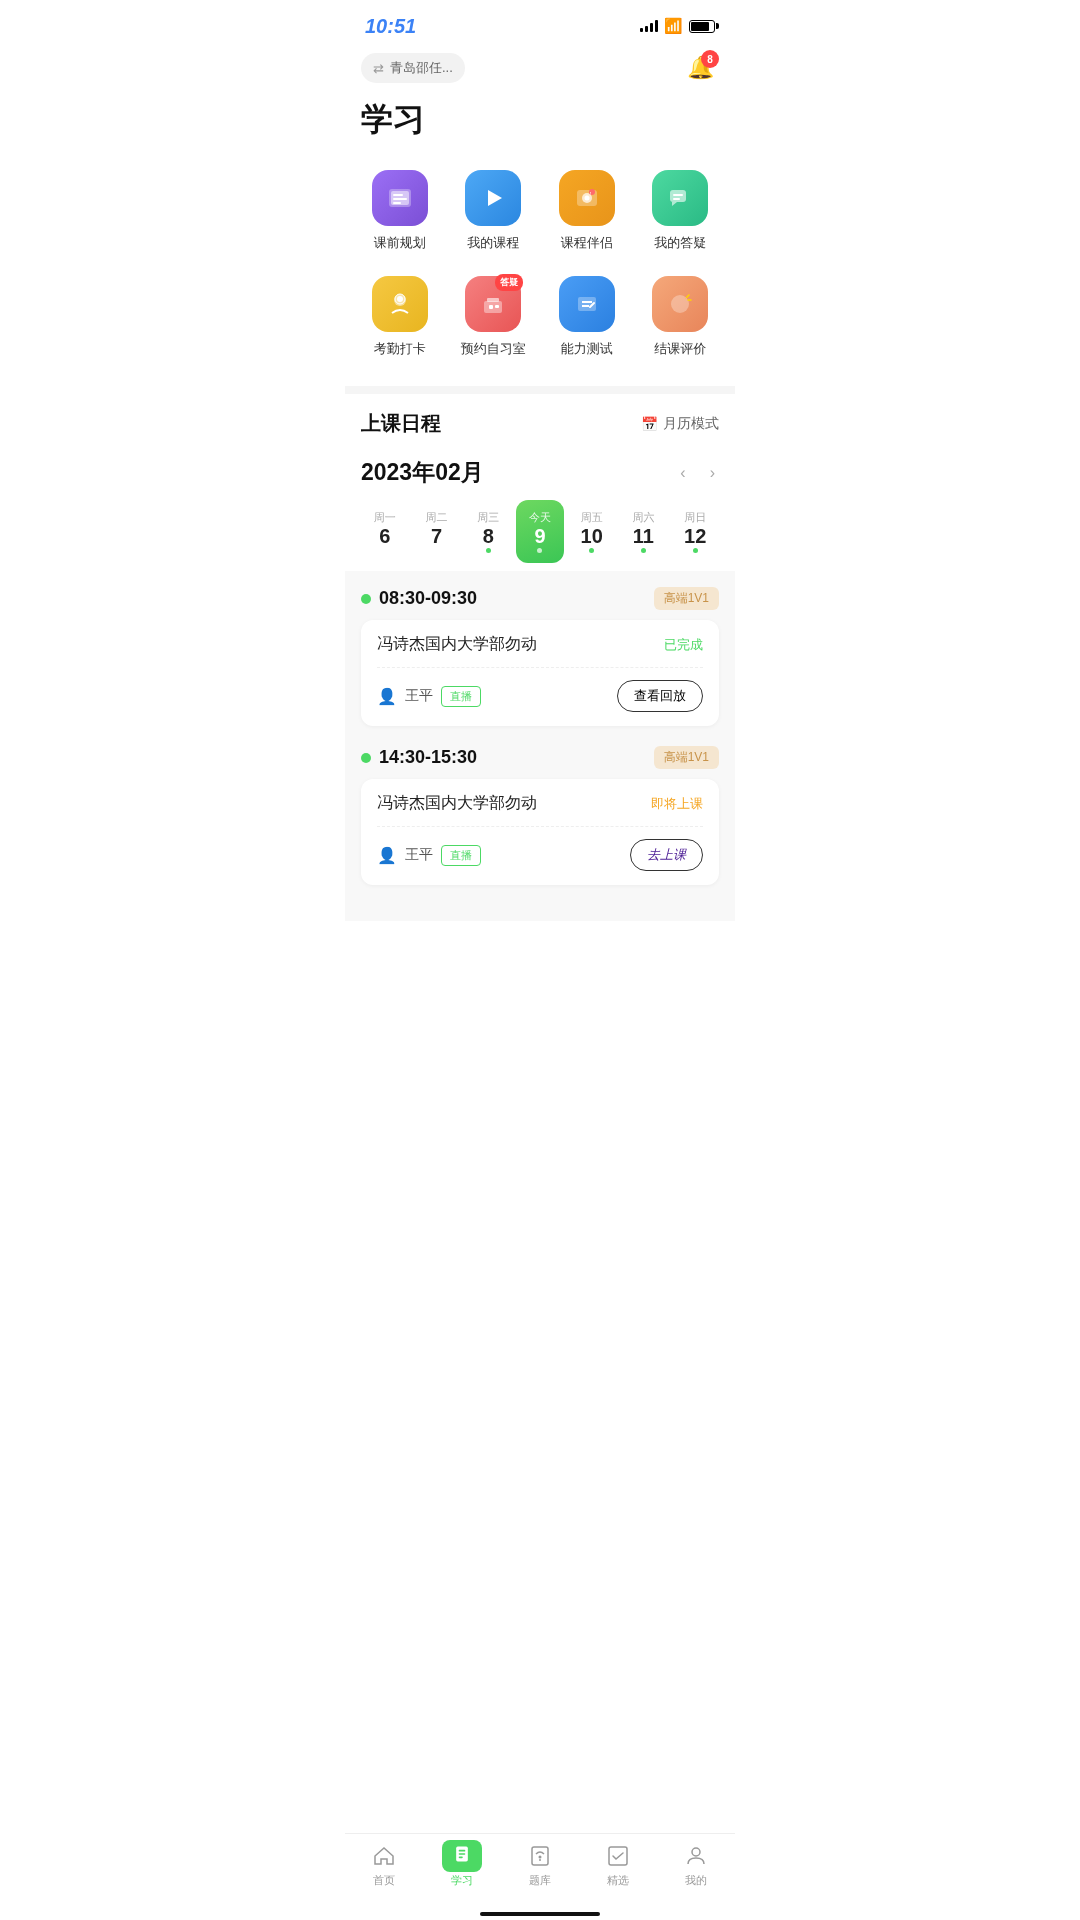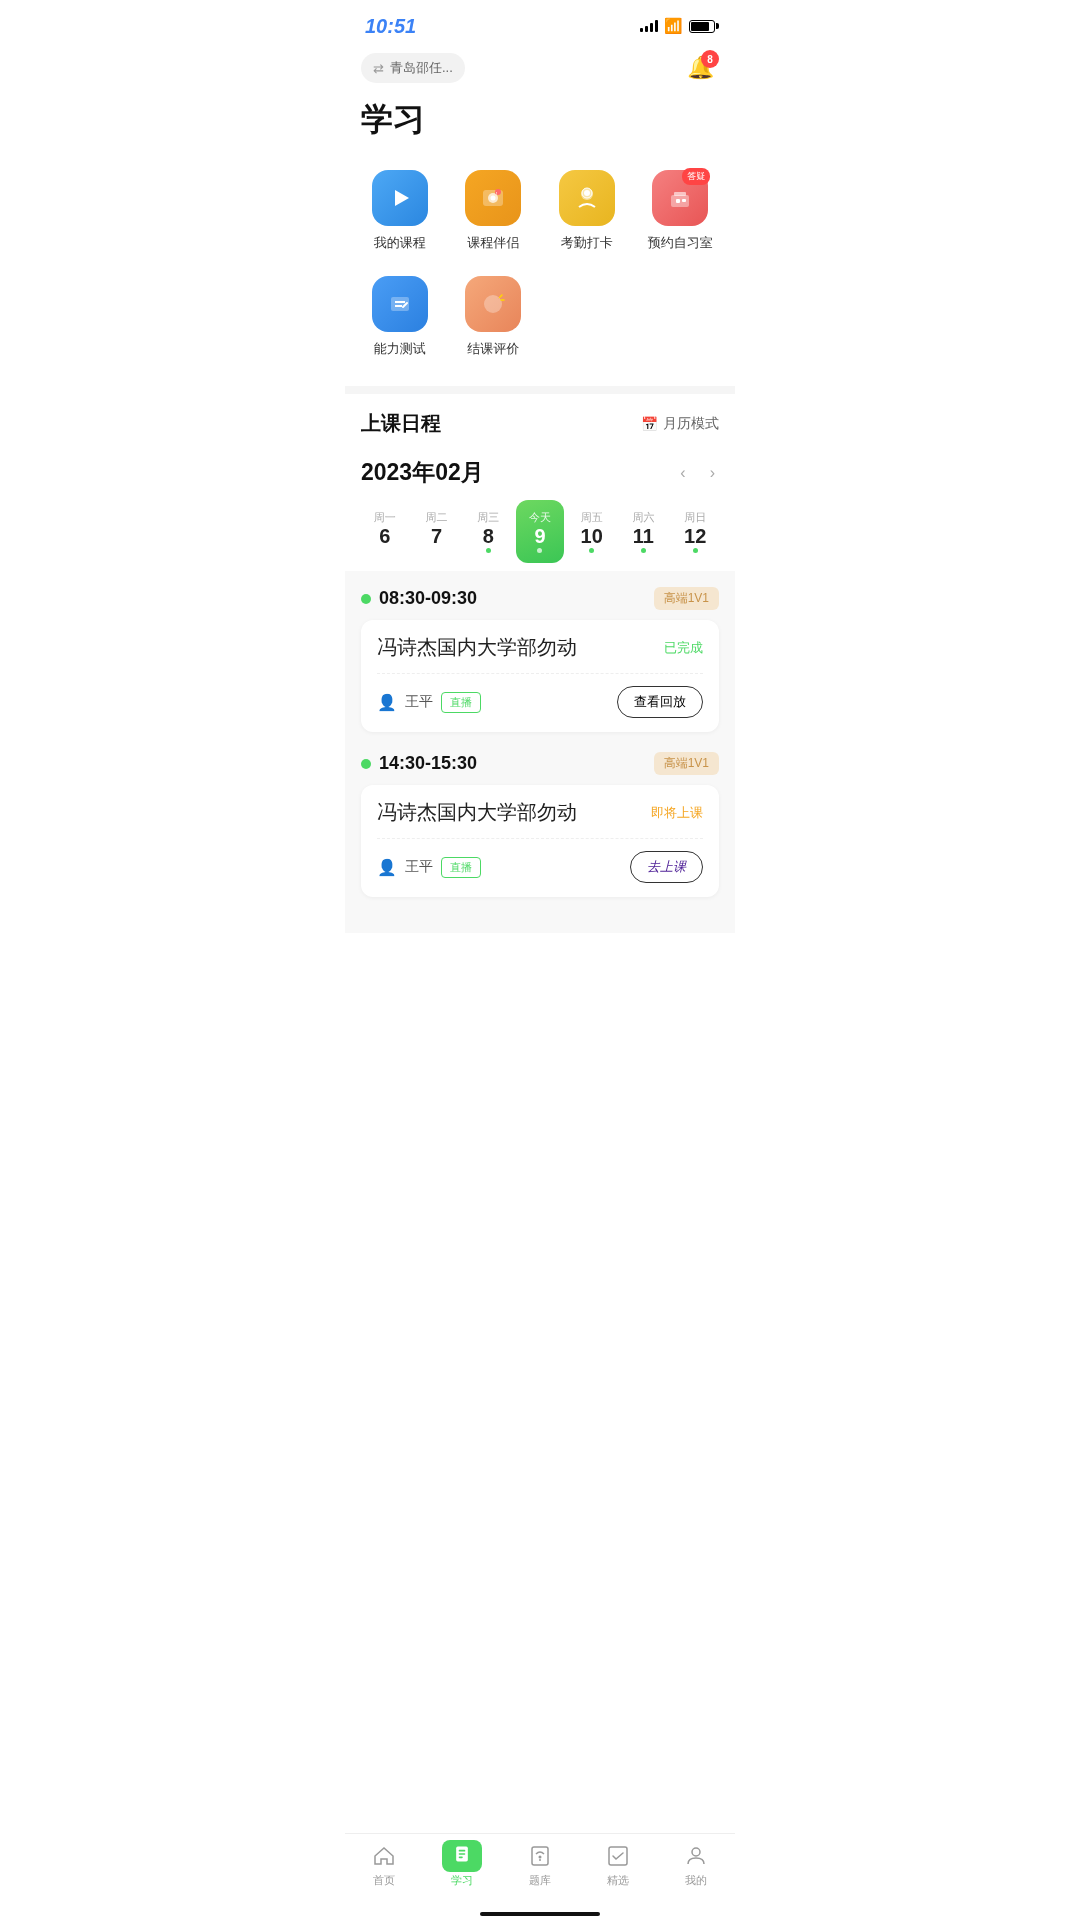--- a/index.html
+++ b/index.html
@@ -328,21 +328,21 @@
     }
     .course-card-top {
       display: flex;
       align-items: center;
       gap: 10px;
       padding-bottom: 12px;
       border-bottom: 1px dashed #eee;
       margin-bottom: 12px;
     }
     .course-name {
-      font-size: 20px;
+      font-size: 16px;
       font-weight: 500;
       color: #222;
       flex: 1;
     }
     .status-badge-complete {
       color: #4cd964;
       font-size: 13px;
       font-weight: 500;
     }
     .status-badge-upcoming {
@@ -482,60 +482,83 @@
       <span class="bell-icon">🔔</span>
       <div class="notification-badge">8</div>
     </div>
   </div>
 
   <div class="page-title">学习</div>
 
   <div class="menu-grid">
 
     <div class="menu-item">
+      <div class="menu-icon-wrapper icon-purple">
+        <svg class="menu-svg" viewBox="0 0 34 34" fill="none">
+          <rect x="6" y="8" width="22" height="18" rx="3" fill="rgba(255,255,255,0.3)"></rect>
+          <rect x="8" y="10" width="18" height="14" rx="2" fill="rgba(255,255,255,0.5)"></rect>
+          <rect x="10" y="13" width="10" height="2" rx="1" fill="white"></rect>
+          <rect x="10" y="17" width="14" height="2" rx="1" fill="white"></rect>
+          <rect x="10" y="21" width="8" height="2" rx="1" fill="white"></rect>
+        </svg>
+      </div>
+      <span class="menu-label">课前规划</span>
+    </div>
+    <div class="menu-item">
       <div class="menu-icon-wrapper icon-blue">
         <svg class="menu-svg" viewBox="0 0 34 34" fill="none">
           <polygon points="12,9 26,17 12,25" fill="white"></polygon>
         </svg>
       </div>
       <span class="menu-label">我的课程</span>
     </div>
     <div class="menu-item">
       <div class="menu-icon-wrapper icon-orange">
         <svg class="menu-svg" viewBox="0 0 34 34" fill="none">
           <rect x="7" y="9" width="20" height="16" rx="3" fill="rgba(255,255,255,0.3)"></rect>
           <circle cx="17" cy="17" r="5" fill="rgba(255,255,255,0.7)"></circle>
           <circle cx="17" cy="17" r="2.5" fill="white"></circle>
           <circle cx="22" cy="11" r="3" fill="#ff6b6b"></circle>
           <text x="20" y="13.5" font-size="4" fill="white" font-weight="bold">!</text>
         </svg>
       </div>
       <span class="menu-label">课程伴侣</span>
     </div>
+    <div class="menu-item">
+      <div class="menu-icon-wrapper icon-green">
+        <svg class="menu-svg" viewBox="0 0 34 34" fill="none">
+          <rect x="7" y="9" width="16" height="12" rx="3" fill="rgba(255,255,255,0.6)"></rect>
+          <polygon points="9,21 9,25 14,21" fill="rgba(255,255,255,0.6)"></polygon>
+          <rect x="10" y="13" width="10" height="2" rx="1" fill="white"></rect>
+          <rect x="10" y="17" width="7" height="2" rx="1" fill="white"></rect>
+        </svg>
+      </div>
+      <span class="menu-label">我的答疑</span>
+    </div>
 
     <div class="menu-item">
       <div class="menu-icon-wrapper icon-yellow">
         <svg class="menu-svg" viewBox="0 0 34 34" fill="none">
           <circle cx="17" cy="13" r="6" fill="rgba(255,255,255,0.5)"></circle>
           <circle cx="17" cy="12" r="3" fill="white"></circle>
           <path d="M9 26 Q17 20 25 26" stroke="white" stroke-width="2" fill="none"></path>
           <circle cx="17" cy="12" r="5" fill="rgba(255,255,255,0.2)" stroke="white" stroke-width="1"></circle>
         </svg>
       </div>
       <span class="menu-label">考勤打卡</span>
     </div>
     <div class="menu-item">
       <div class="menu-icon-wrapper icon-pink" style="position:relative">
         <svg class="menu-svg" viewBox="0 0 34 34" fill="none">
           <rect x="8" y="14" width="18" height="12" rx="2" fill="rgba(255,255,255,0.4)"></rect>
           <rect x="11" y="11" width="12" height="4" rx="1" fill="rgba(255,255,255,0.6)"></rect>
           <rect x="13" y="18" width="4" height="4" rx="1" fill="white"></rect>
           <rect x="19" y="18" width="4" height="3" rx="1" fill="white"></rect>
         </svg>
-        <div style="position:absolute;top:-2px;right:-2px;background:#ff4444;color:white;font-size:9px;padding:2px 5px;border-radius:8px;font-weight:400">答疑</div>
+        <div style="position:absolute;top:-2px;right:-2px;background:#ff4444;color:white;font-size:9px;padding:2px 5px;border-radius:8px;font-weight:700">答疑</div>
       </div>
       <span class="menu-label">预约自习室</span>
     </div>
     <div class="menu-item">
       <div class="menu-icon-wrapper icon-blue2">
         <svg class="menu-svg" viewBox="0 0 34 34" fill="none">
           <rect x="8" y="10" width="18" height="14" rx="2" fill="rgba(255,255,255,0.3)"></rect>
           <line x1="12" y1="15" x2="22" y2="15" stroke="white" stroke-width="2"></line>
           <line x1="12" y1="19" x2="19" y2="19" stroke="white" stroke-width="2"></line>
           <path d="M20 20 L24 16" stroke="white" stroke-width="2" stroke-linecap="round"></path>

